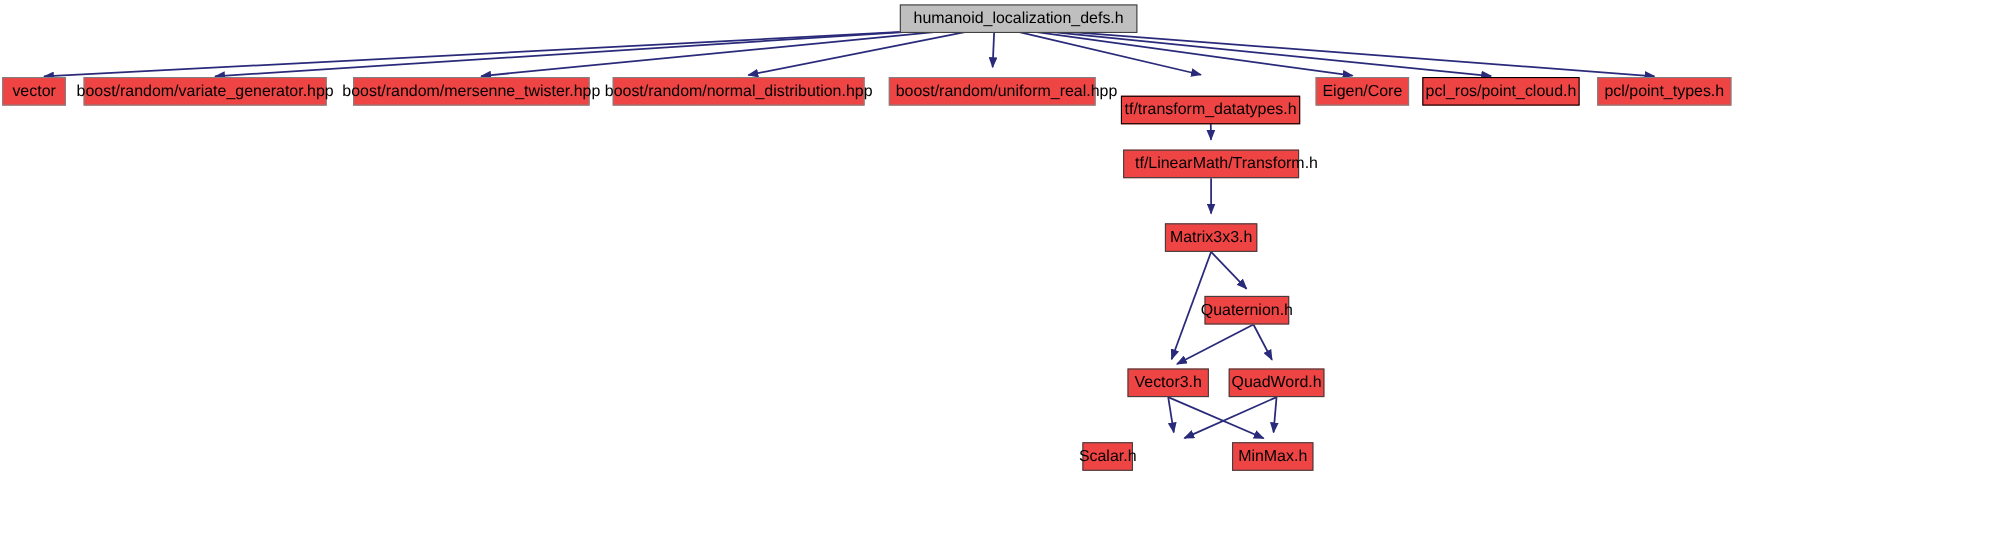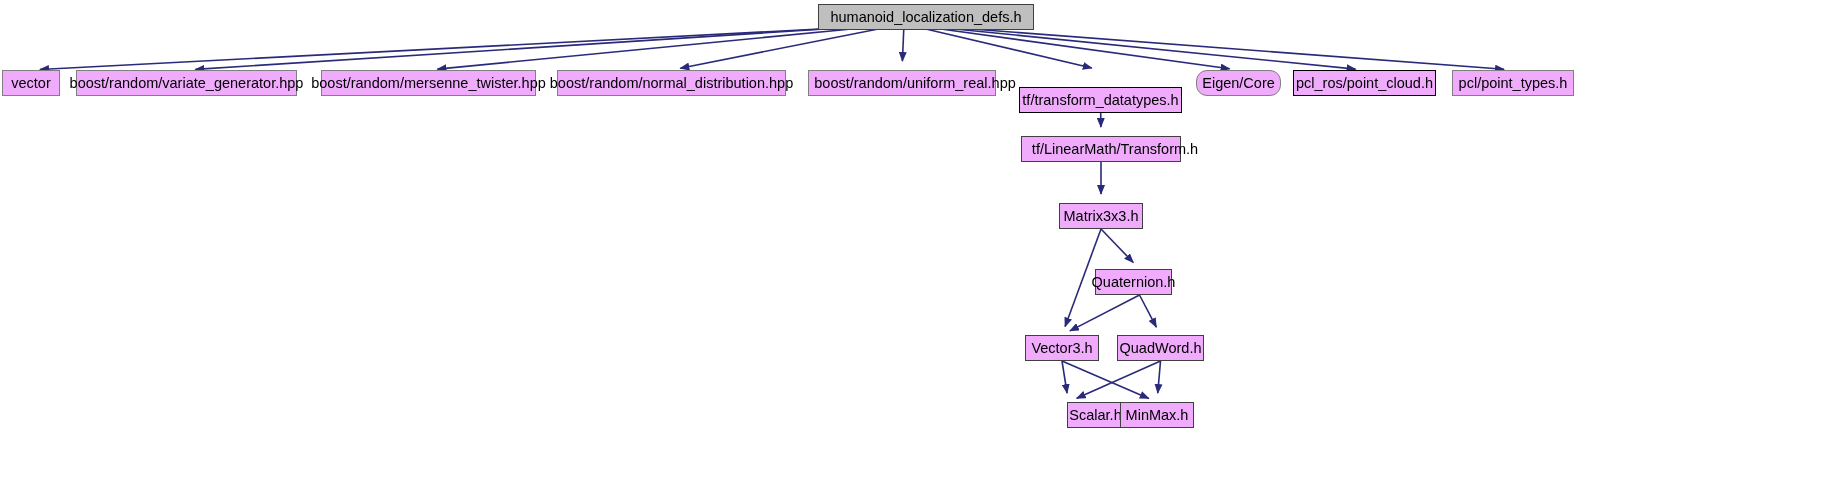--- a/index.html
+++ b/index.html
@@ -25,21 +25,21 @@
     height: 504px;
     pointer-events: none;
   }
   .node {
     position: absolute;
     box-sizing: border-box;
     display: flex;
     align-items: center;
     justify-content: center;
     height: 26px;
-    background: #f0abfc;
+    background: #ef4444;
     border: 1px solid #808080;
     font-size: 14.5px;
     line-height: 1;
     color: #000000;
     white-space: nowrap;
     letter-spacing: 0px;
     padding: 0 8px;
   }
   .node.linked {
     border: 1px solid #000000;
@@ -103,21 +103,21 @@
       </div>
       <div class="node " style="left: 557px; top: 70px; width: 229px;">
         <span class="node-label">boost/random/normal_distribution.hpp</span>
       </div>
       <div class="node " style="left: 808px; top: 70px; width: 188px; padding-left: 34px;">
         <span class="node-label">boost/random/uniform_real.hpp</span>
       </div>
       <div class="node linked" style="left: 1019px; top: 70px; width: 163px; margin-top: 17px;">
         <span class="node-label">tf/transform_datatypes.h</span>
       </div>
-      <div class="node " style="left: 1196px; top: 70px; width: 85px; border-radius: 11px;">
+      <div class="node " style="left: 1196px; top: 70px; width: 85px;">
         <span class="node-label">Eigen/Core</span>
       </div>
       <div class="node linked" style="left: 1293px; top: 70px; width: 143px;">
         <span class="node-label">pcl_ros/point_cloud.h</span>
       </div>
       <div class="node " style="left: 1452px; top: 70px; width: 122px;">
         <span class="node-label">pcl/point_types.h</span>
       </div>
       <div class="node mid" style="left: 1021px; top: 136px; width: 160px; padding-left: 36px;">
         <span class="node-label">tf/LinearMath/Transform.h</span>
@@ -127,20 +127,20 @@
       </div>
       <div class="node mid" style="left: 1095px; top: 269px; width: 77px;">
         <span class="node-label">Quaternion.h</span>
       </div>
       <div class="node mid" style="left: 1025px; top: 335px; width: 74px;">
         <span class="node-label">Vector3.h</span>
       </div>
       <div class="node mid" style="left: 1117px; top: 335px; width: 87px; align-items: center;">
         <span class="node-label">QuadWord.h</span>
       </div>
-      <div class="node mid" style="left: 1067px; top: 402px; width: 57px;">
+      <div class="node mid" style="left: 984px; top: 402px; width: 46px;">
         <span class="node-label">Scalar.h</span>
       </div>
       <div class="node mid" style="left: 1120px; top: 402px; width: 74px;">
         <span class="node-label">MinMax.h</span>
       </div>
     </div>
 </div>
 
 </body></html>

